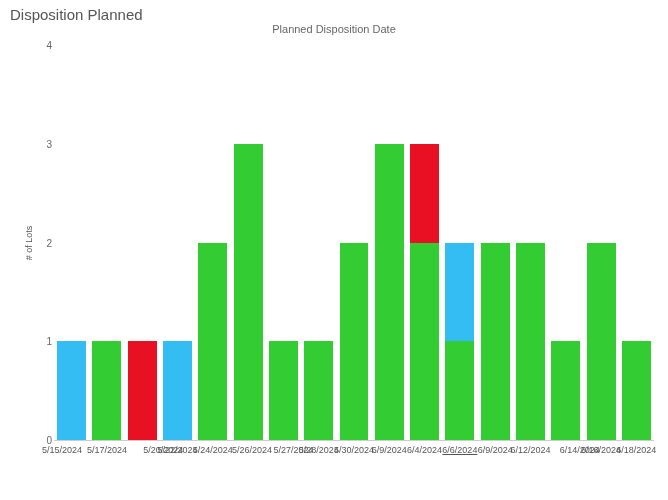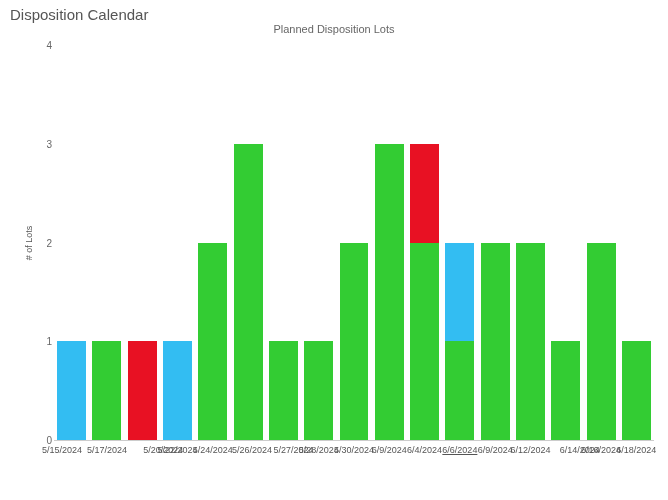--- a/index.html
+++ b/index.html
@@ -82,24 +82,24 @@
     font-size: 9px;
     color: #555;
     white-space: nowrap;
     transform: translateX(-50%);
     top: 2px;
   }
 </style>
 </head>
 <body>
 
-<div class="title">Disposition Calendar</div>
+<div class="title">Disposition Planned</div>
 
 <div class="chart-wrap">
-  <div class="subtitle">Planned Disposition Lots</div>
+  <div class="subtitle">Planned Disposition Date</div>
   <div class="ylab"># of Lots</div>
 
   <div id="yticks">
       <div class="ytick" style="top: 417px;">0</div>
       <div class="ytick" style="top: 318.25px;">1</div>
       <div class="ytick" style="top: 219.5px;">2</div>
       <div class="ytick" style="top: 120.75px;">3</div>
       <div class="ytick" style="top: 22px;">4</div>
     </div>
 

